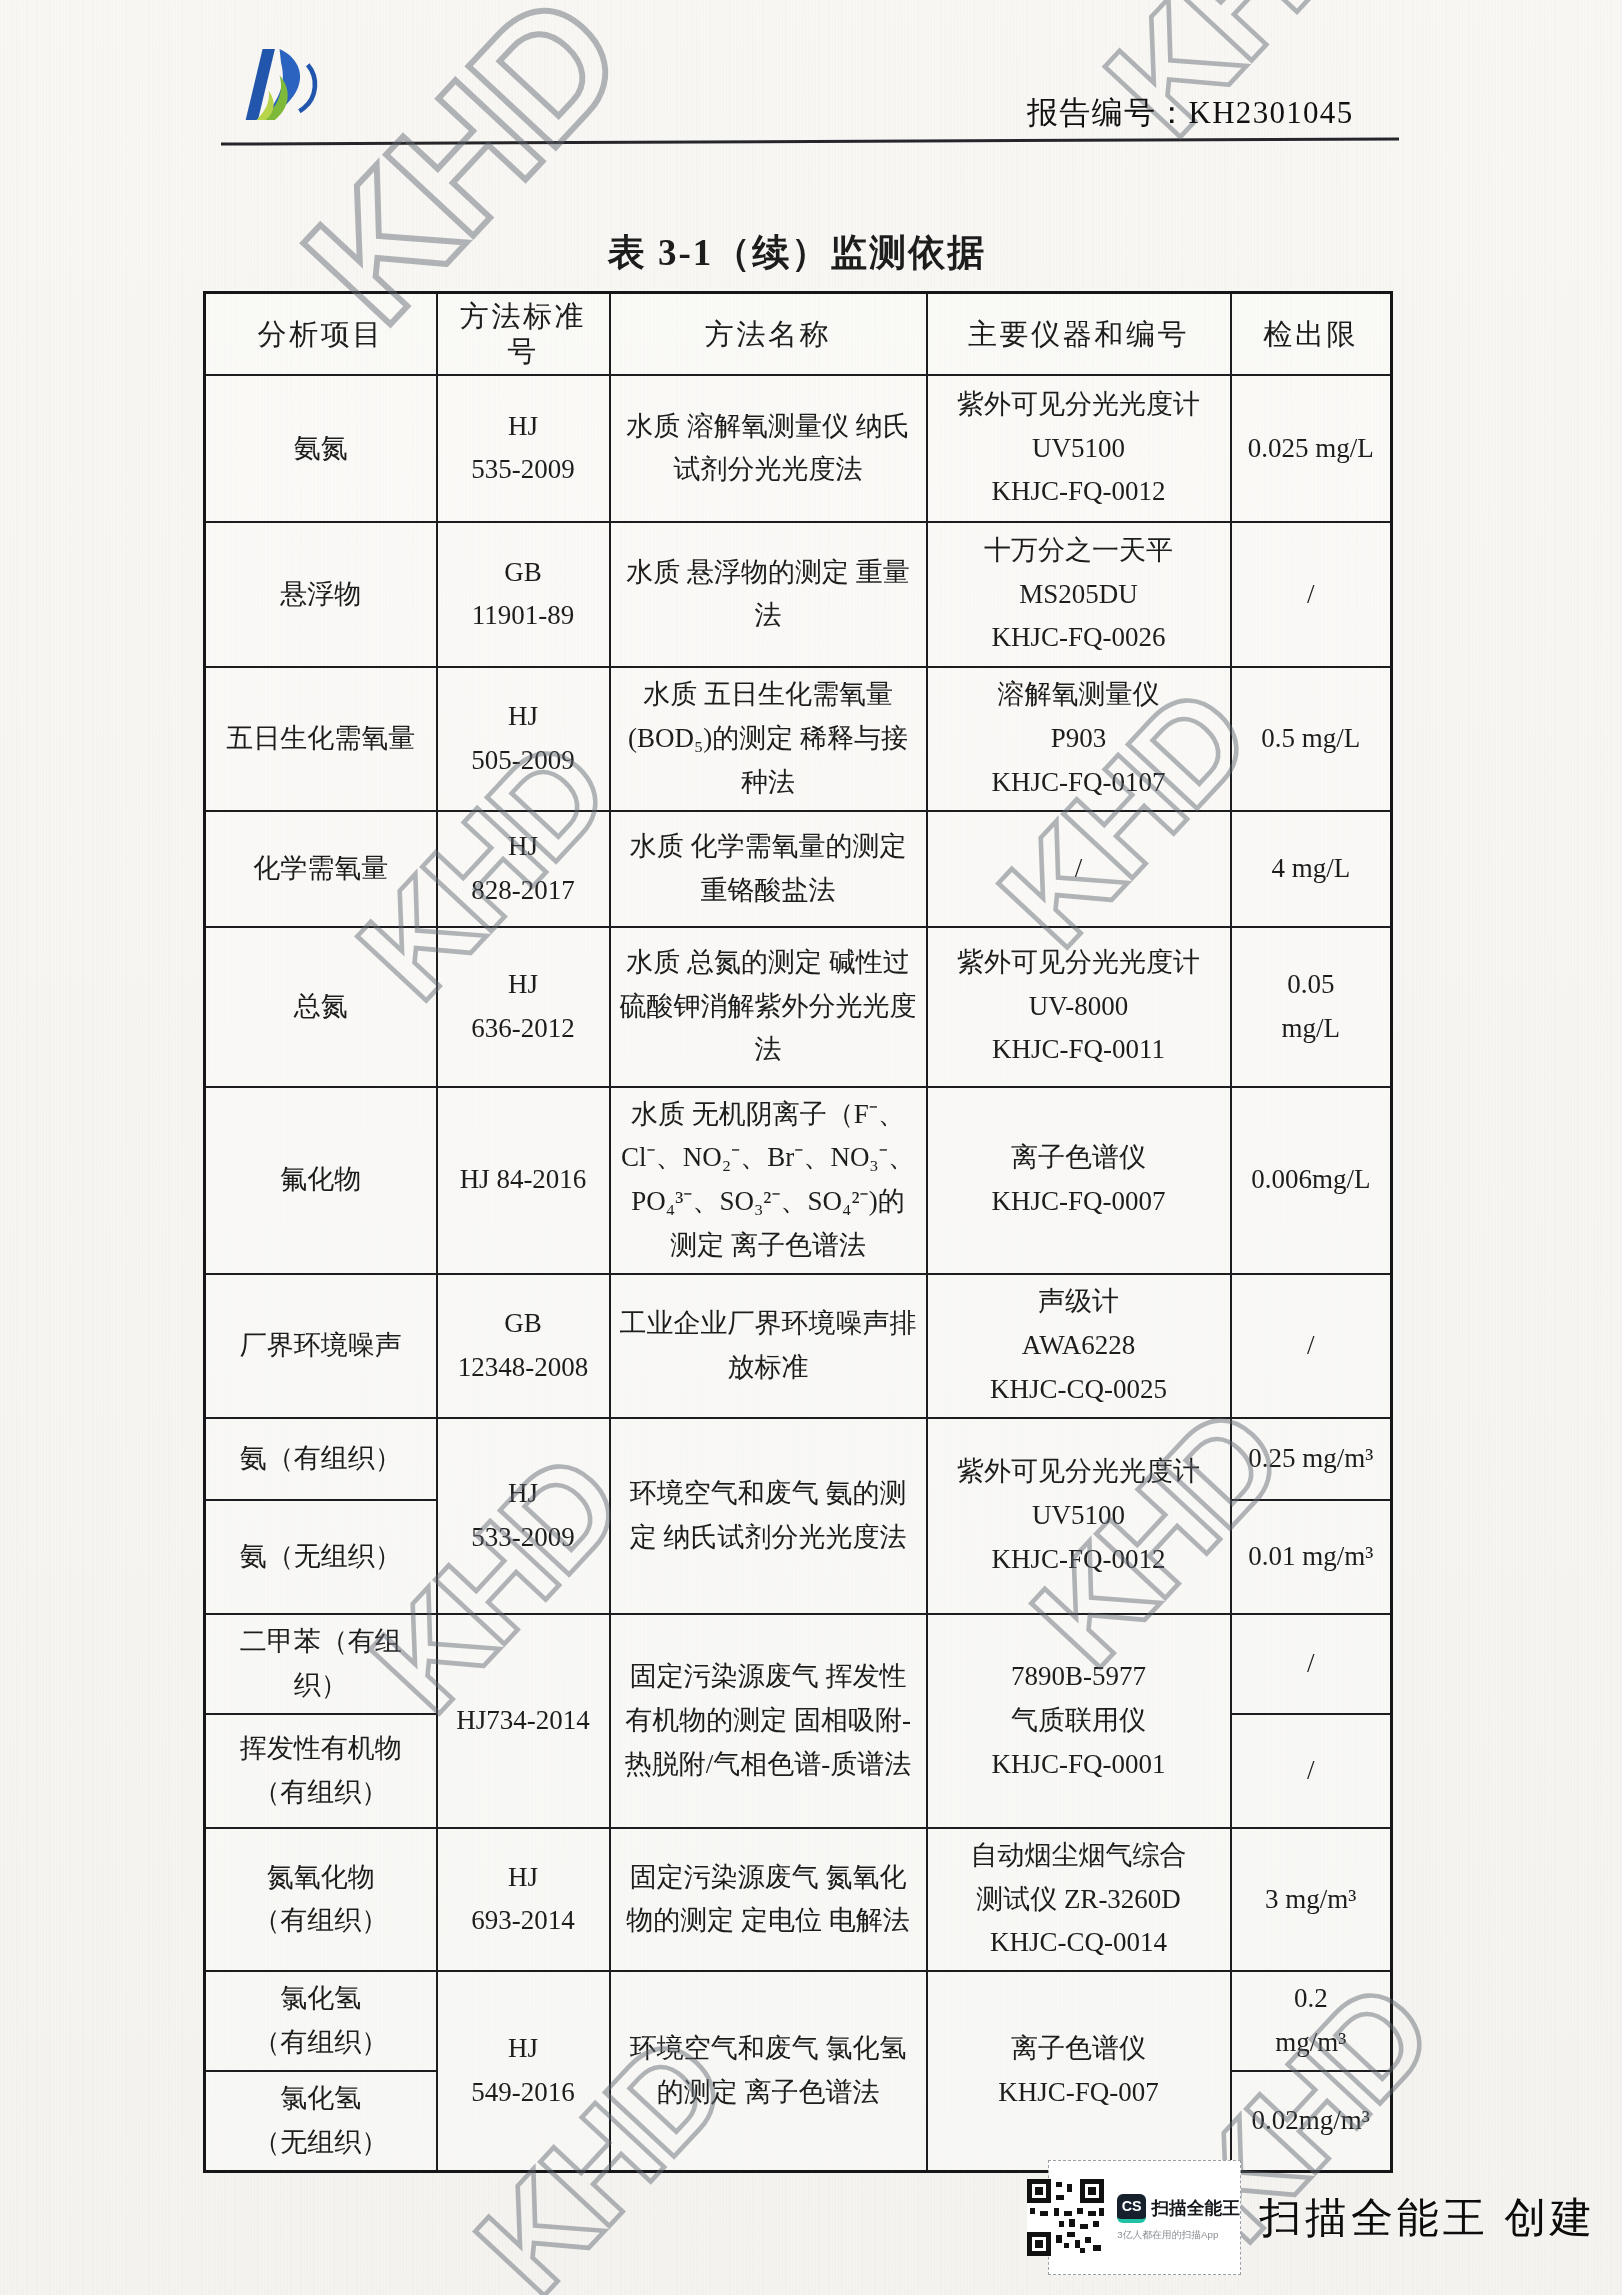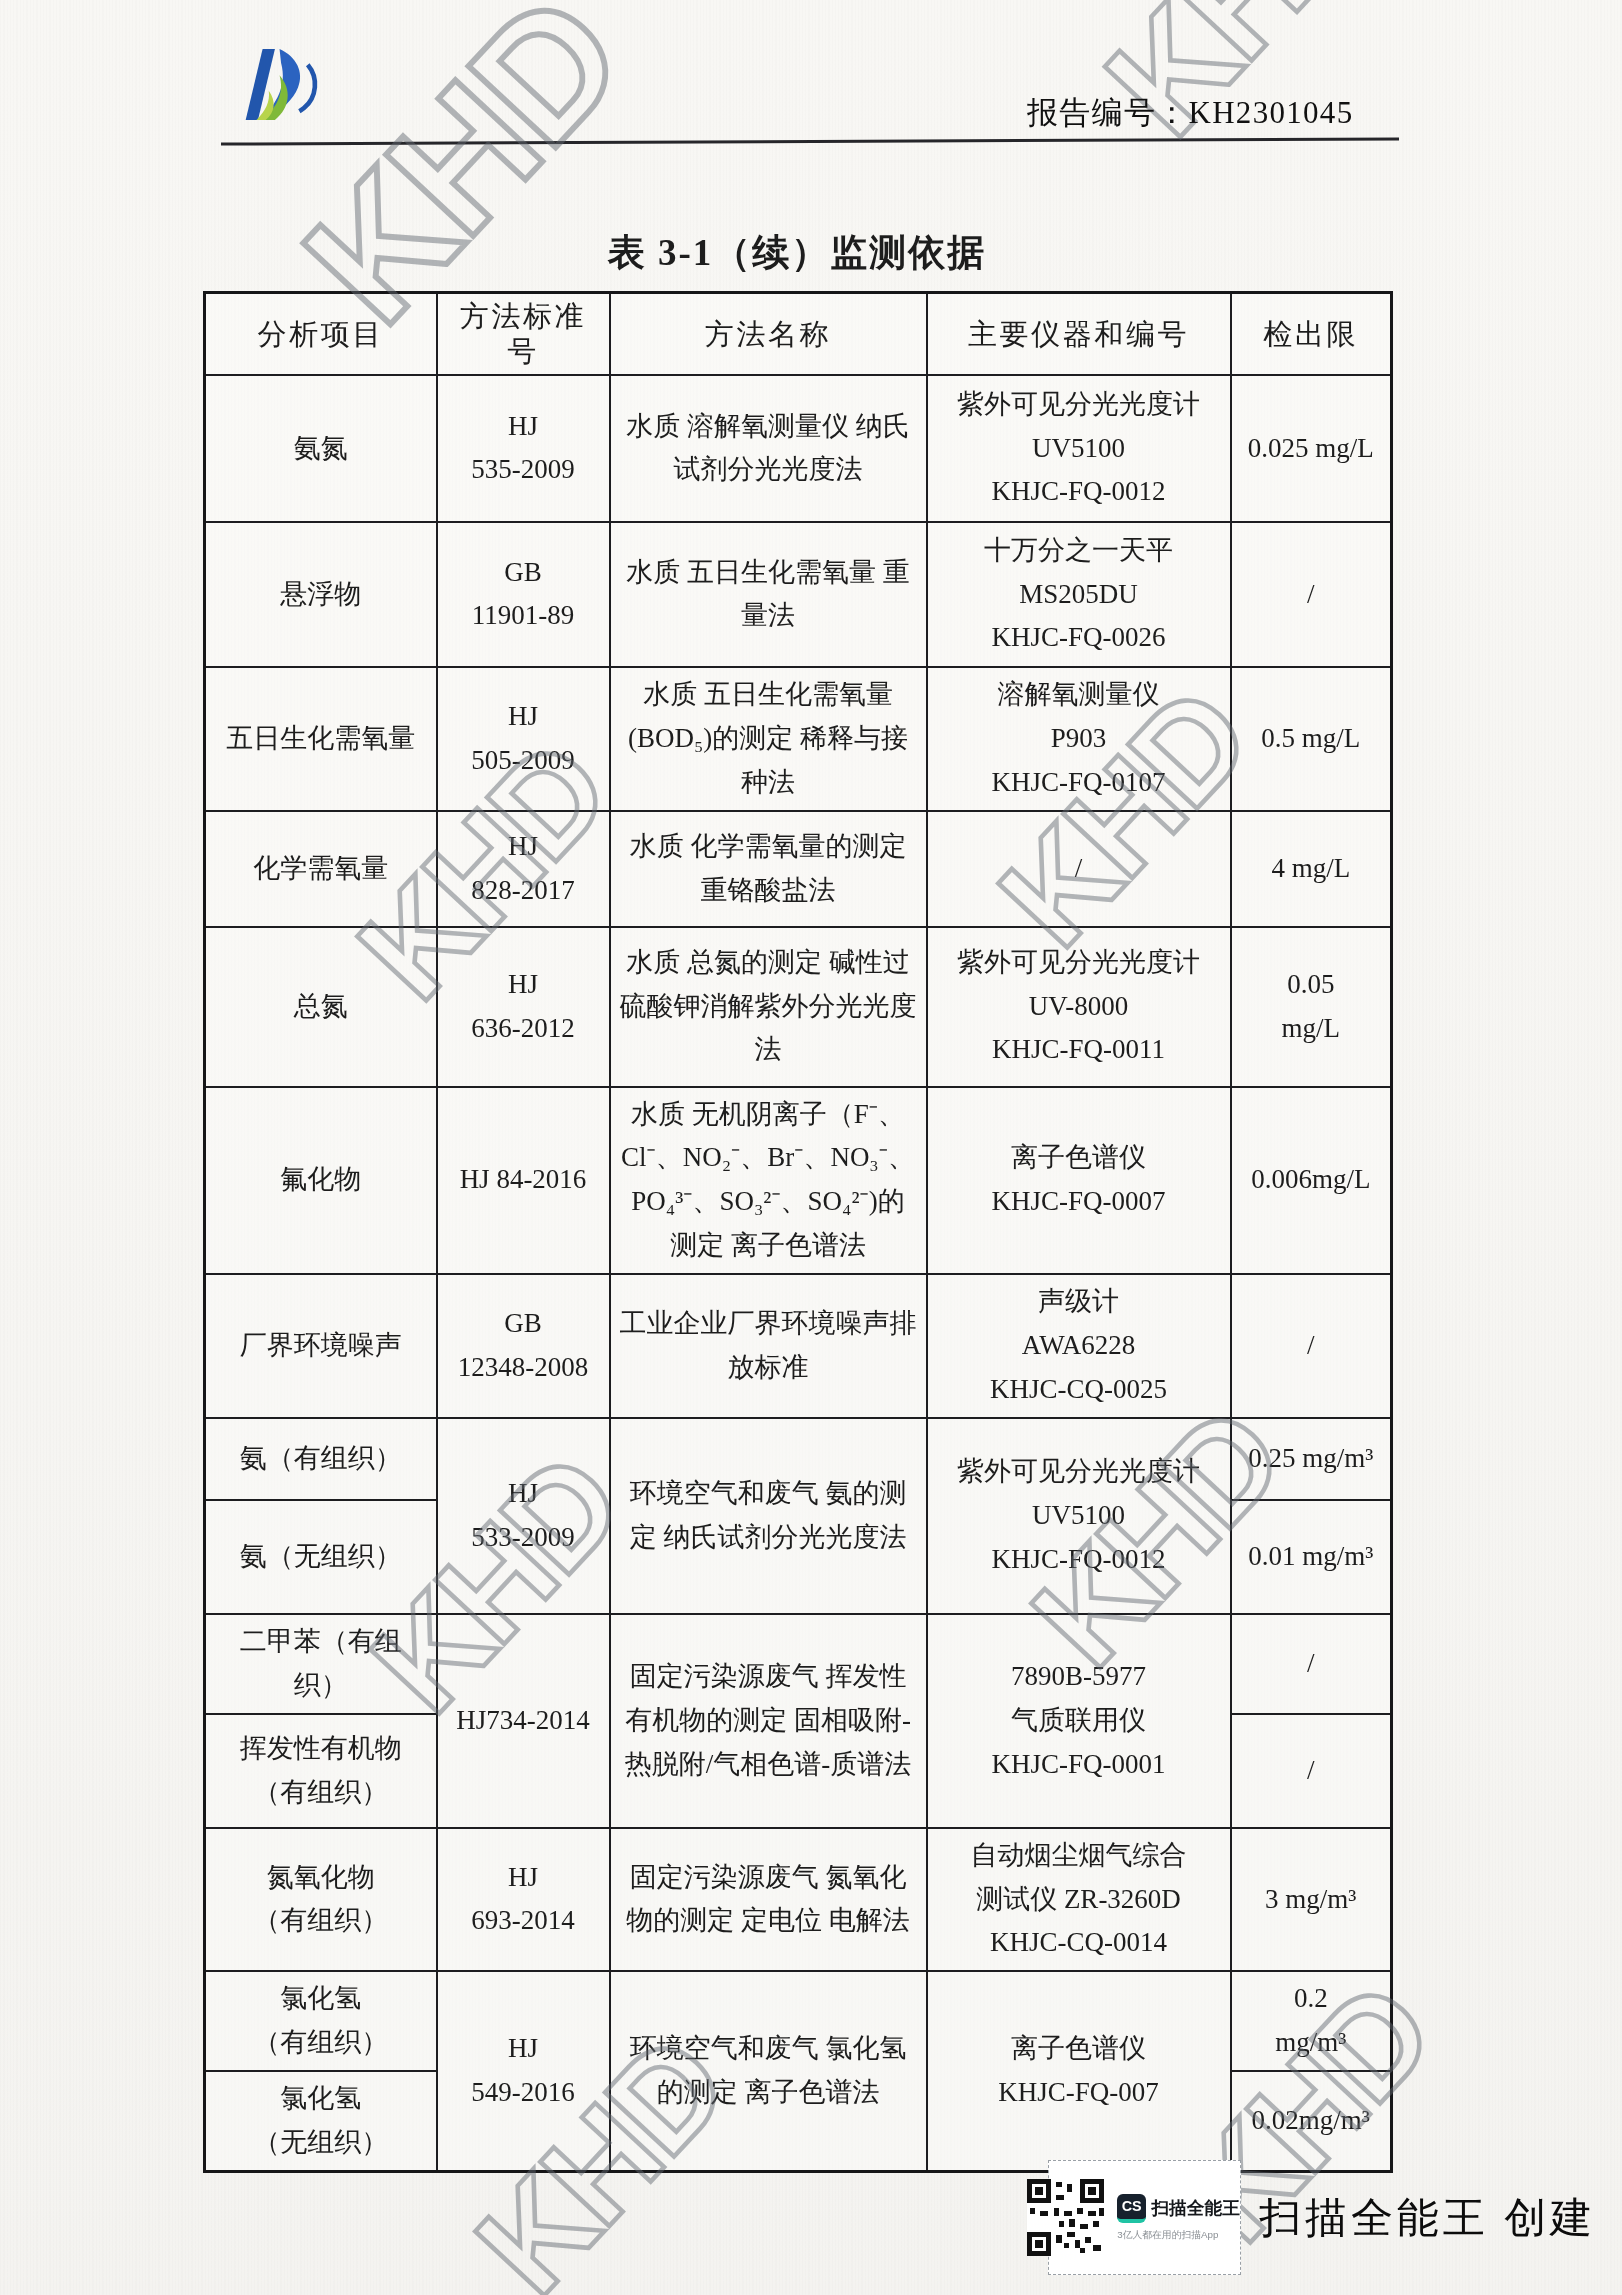--- a/index.html
+++ b/index.html
@@ -168,21 +168,21 @@
         <td>水质 溶解氧测量仪 纳氏试剂分光光度法</td>
         <td>紫外可见分光光度计
 UV5100
 KHJC-FQ-0012</td>
         <td>0.025 mg/L</td>
       </tr>
       <tr style="height:145px">
         <td>悬浮物</td>
         <td>GB
 11901-89</td>
-        <td>水质 五日生化需氧量 重量法</td>
+        <td>水质 悬浮物的测定 重量法</td>
         <td>十万分之一天平
 MS205DU
 KHJC-FQ-0026</td>
         <td class="slash">/</td>
       </tr>
       <tr style="height:141px">
         <td>五日生化需氧量</td>
         <td>HJ
 505-2009</td>
         <td>水质 五日生化需氧量(BOD₅)的测定 稀释与接种法</td>

